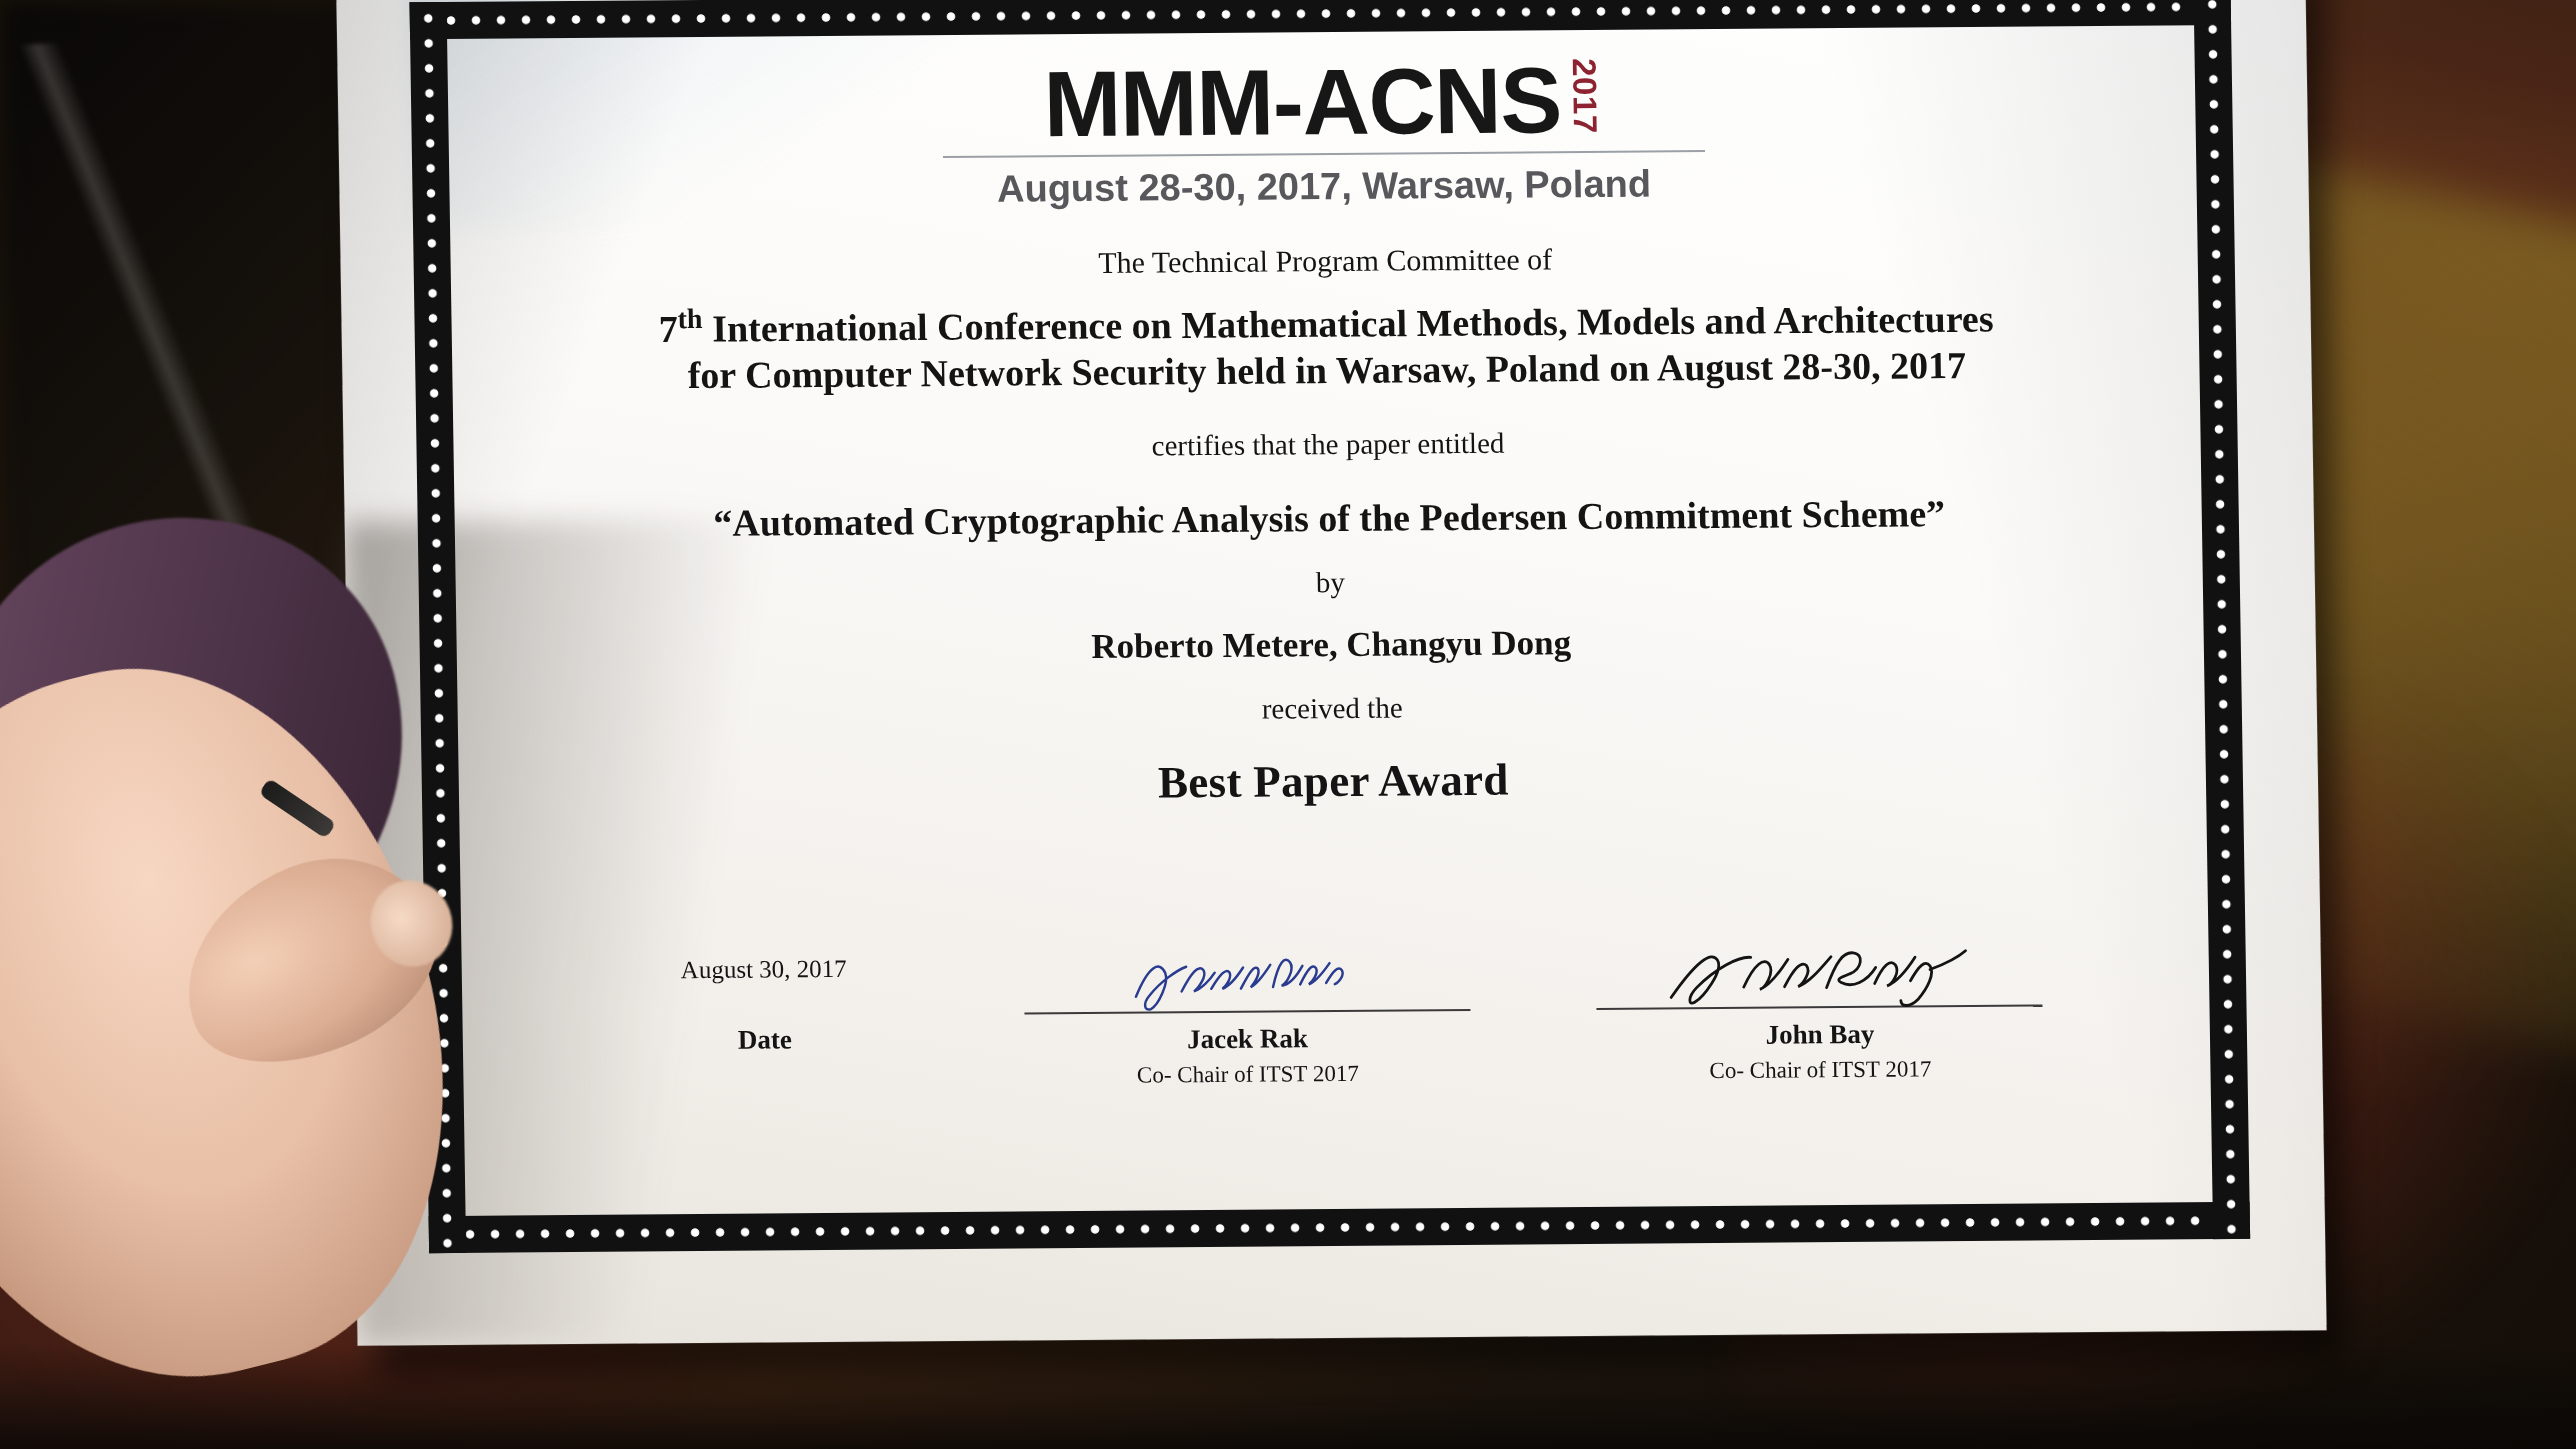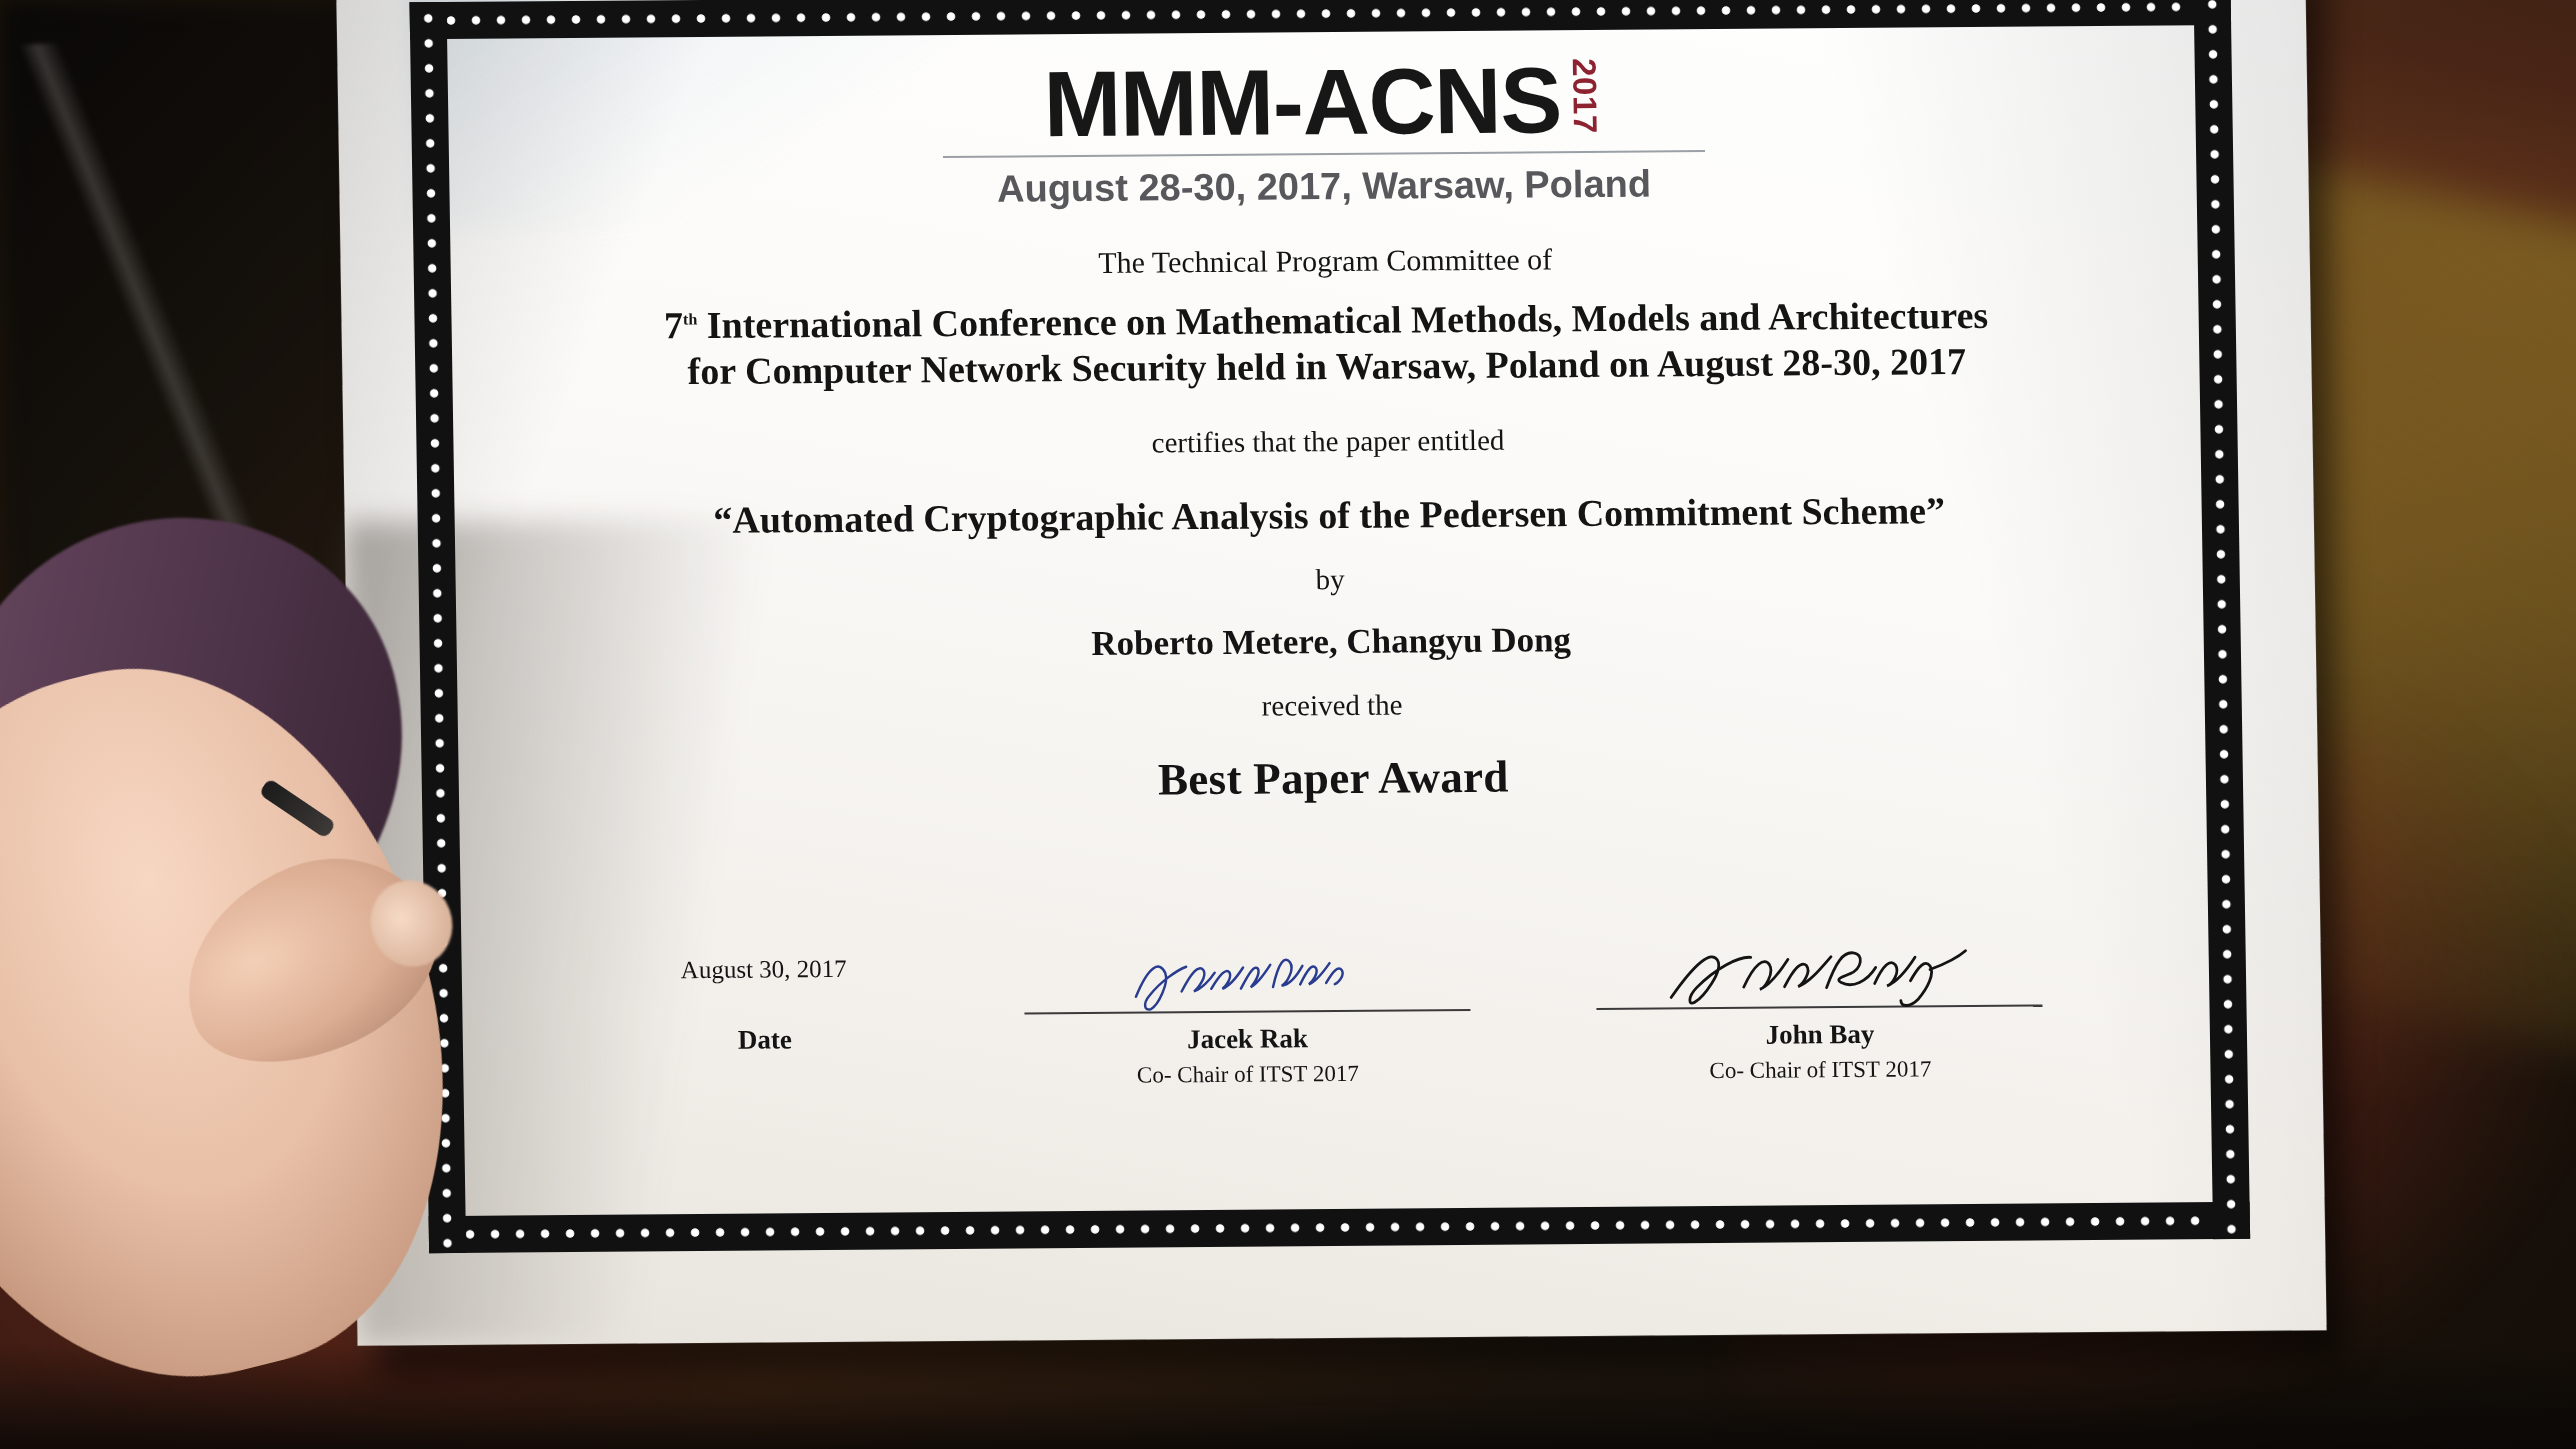--- a/index.html
+++ b/index.html
@@ -208,21 +208,21 @@
     font-size: 30px;
     margin-top: 36px;
   }
   #conf-title {
     font-size: 38px;
     font-weight: bold;
     line-height: 1.22;
     margin-top: 18.6px;
     padding: 0 25px;
   }
-  #conf-title sup { font-size: 16px; }
+  #conf-title sup { font-size: 28px; }
   #certifies-line {
     font-size: 29px;
     margin-top: 35px;
   }
   #paper-title {
     font-size: 38px;
     font-weight: bold;
     margin-top: 35px;
     padding: 0 18.6px;
   }

